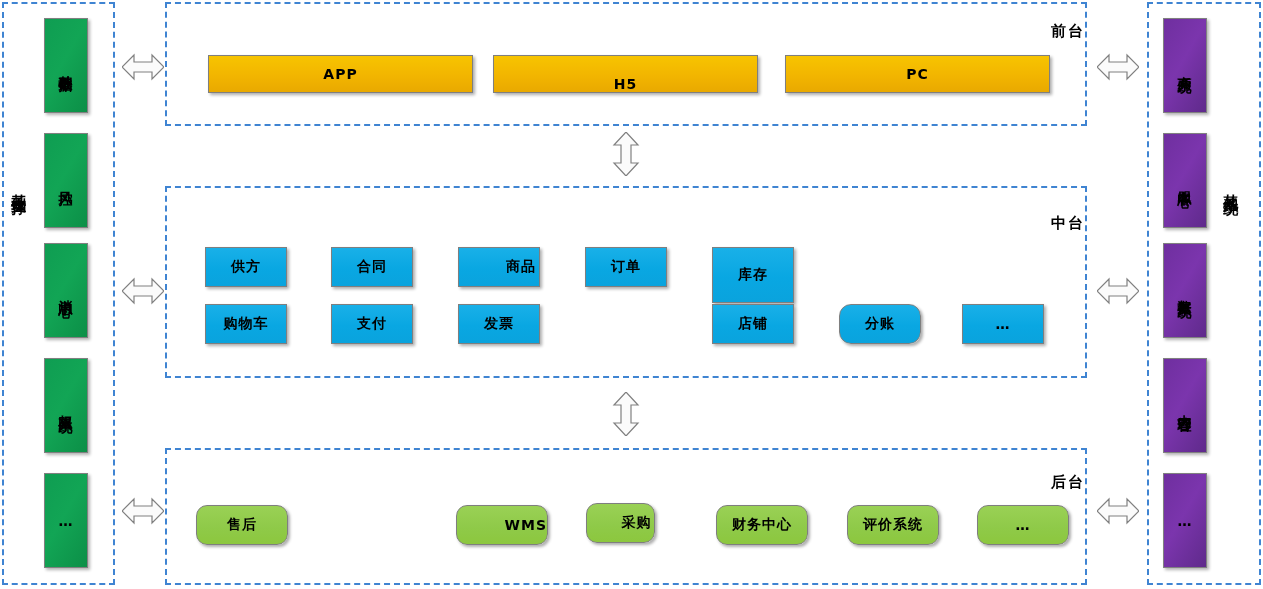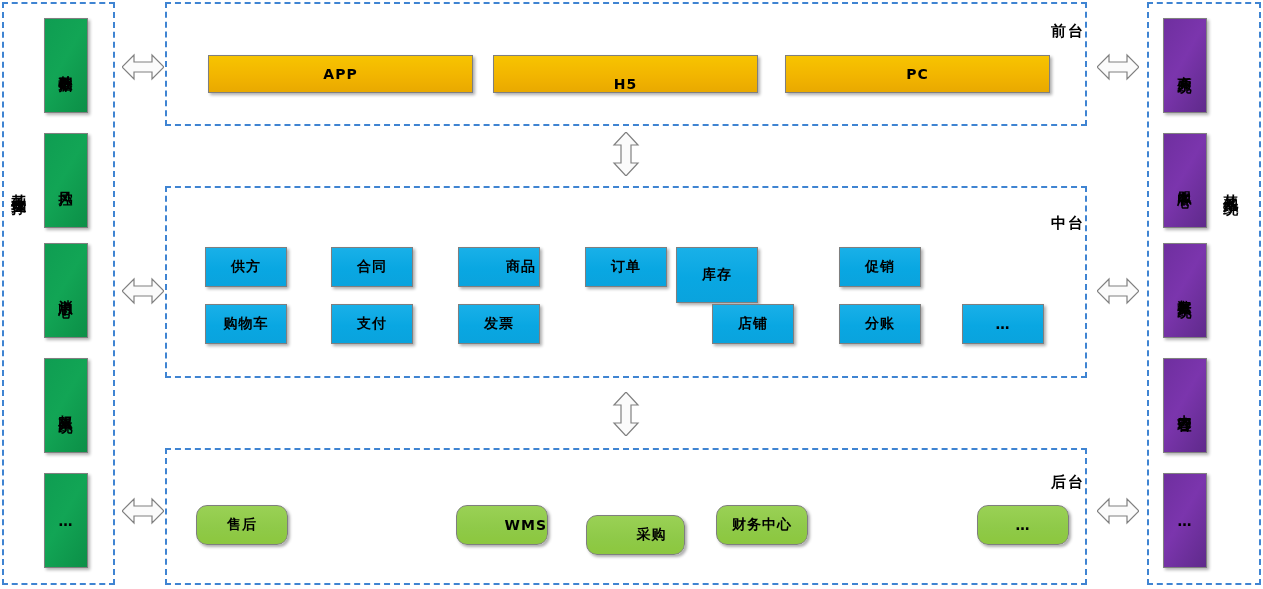--- a/index.html
+++ b/index.html
@@ -190,60 +190,60 @@
     </div>
   <div class="node blue-node" style="left:331px; top:247px; width:82px; height:40px;">
       <span>合同</span>
     </div>
   <div class="node blue-node" style="left:458px; top:247px; width:82px; height:40px;padding-left:44px;">
       <span>商品</span>
     </div>
   <div class="node blue-node" style="left:585px; top:247px; width:82px; height:40px;">
       <span>订单</span>
     </div>
-  <div class="node blue-node" style="left:676px; top:247px; width:82px; height:56px;">
+  <div class="node blue-node" style="left:712px; top:247px; width:82px; height:56px;">
       <span>库存</span>
-    </div>
-  <div class="node blue-node" style="left:839px; top:247px; width:82px; height:40px;">
-      <span>促销</span>
     </div>
 
   <div class="node blue-node" style="left:205px; top:304px; width:82px; height:40px;">
       <span>购物车</span>
     </div>
   <div class="node blue-node" style="left:331px; top:304px; width:82px; height:40px;">
       <span>支付</span>
     </div>
   <div class="node blue-node" style="left:458px; top:304px; width:82px; height:40px;">
       <span>发票</span>
     </div>
   <div class="node blue-node" style="left:712px; top:304px; width:82px; height:40px;">
       <span>店铺</span>
     </div>
-  <div class="node blue-node" style="left:839px; top:304px; width:82px; height:40px;">
+  <div class="node blue-node" style="left:839px; top:304px; width:82px; height:40px;border-radius:12px;">
       <span>分账</span>
     </div>
   <div class="node blue-node" style="left:962px; top:304px; width:82px; height:40px;">
       <span>…</span>
     </div>
 
   <div class="dashed-box" id="tier-back">
     <div class="tier-title" style="top:23px;">后台</div>
   </div>
   <div class="node lgreen-node" style="left:196px; top:505px; width:92px; height:40px;">
       <span>售后</span>
     </div>
   <div class="node lgreen-node" style="left:456px; top:505px; width:92px; height:40px;justify-content:flex-end;">
       <span>WMS</span>
     </div>
-  <div class="node lgreen-node" style="left:586px; top:515px; width:99px; height:40px;padding-left:32px;">
+  <div class="node lgreen-node" style="left:586px; top:503px; width:69px; height:40px;padding-left:32px;">
       <span>采购</span>
     </div>
   <div class="node lgreen-node" style="left:716px; top:505px; width:92px; height:40px;">
       <span>财务中心</span>
+    </div>
+  <div class="node lgreen-node" style="left:847px; top:505px; width:92px; height:40px;">
+      <span>评价系统</span>
     </div>
   <div class="node lgreen-node" style="left:977px; top:505px; width:92px; height:40px;">
       <span>…</span>
     </div>
 
   <div class="arrow" style="left:122px; top:52px;">
     <svg width="42" height="30" viewBox="0 0 42 30">
       <polygon points="0,15 12,3 12,10 30,10 30,3 42,15 30,27 30,20 12,20 12,27" fill="#fbfbfb" stroke="#808080" stroke-width="1.2"></polygon>
     </svg>
   </div>

